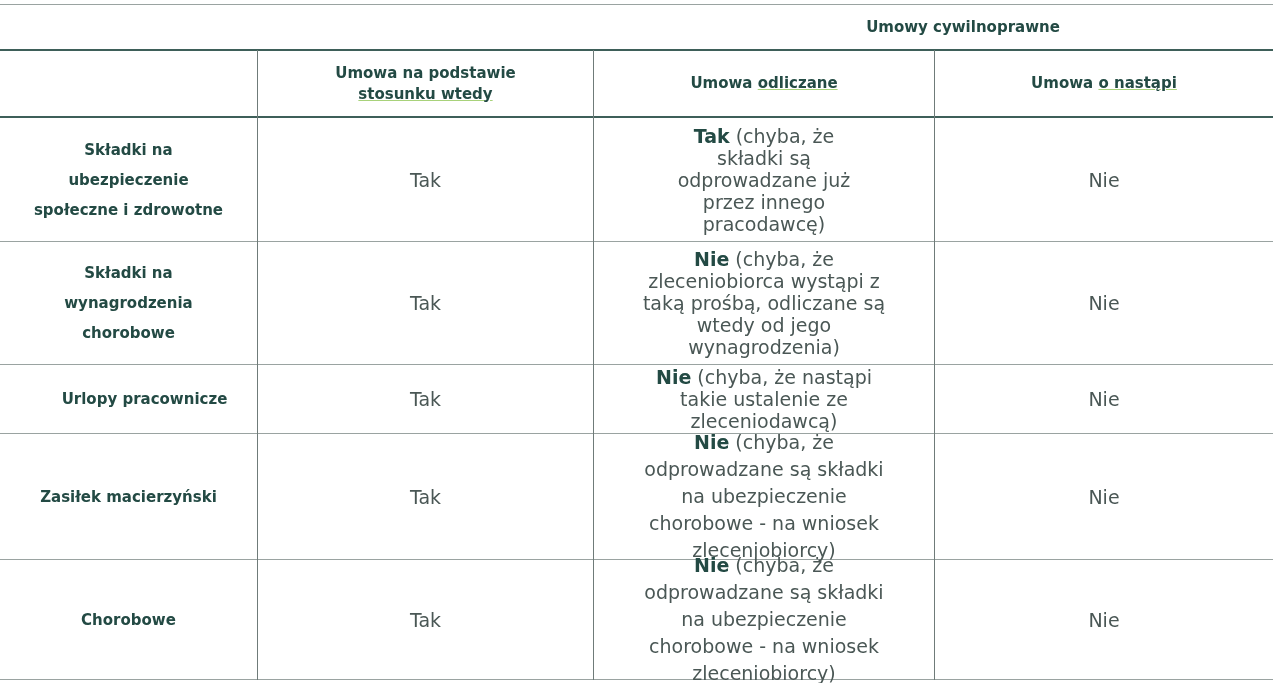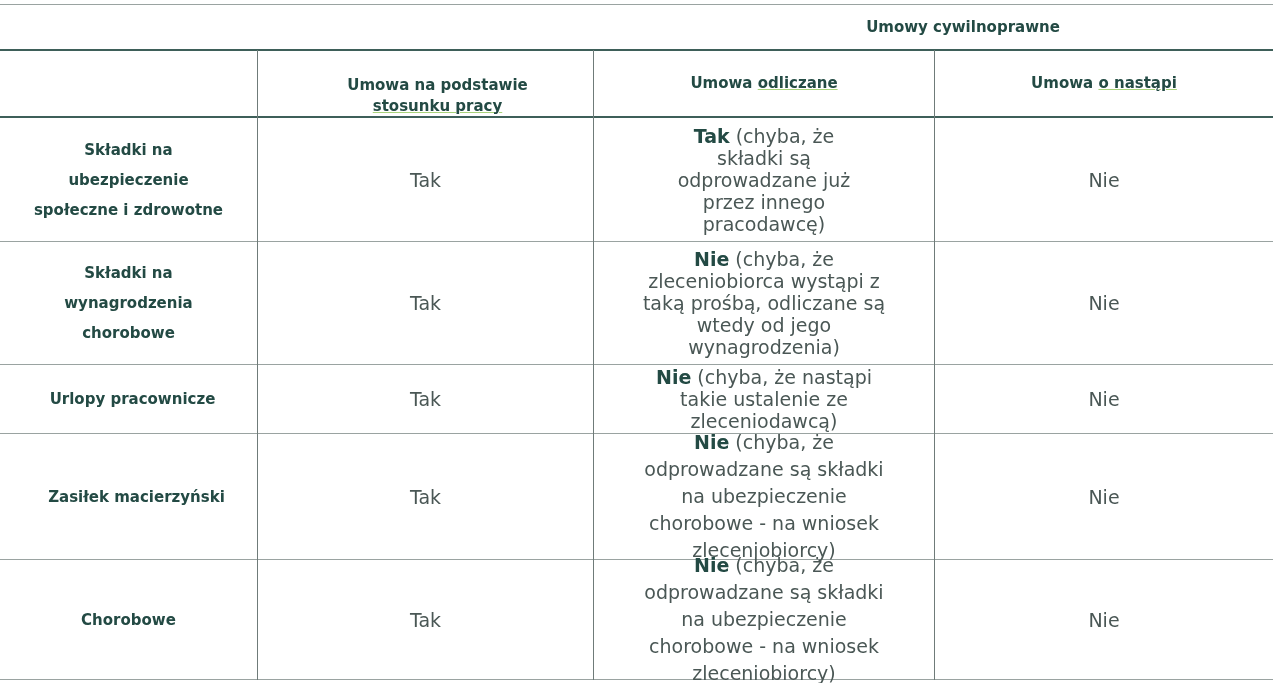--- a/index.html
+++ b/index.html
@@ -30,23 +30,23 @@
 <div class="hline thin" style="top:679px;"></div>
 
 <div class="vline" style="left:257px; top:50px; height:630px;"></div>
 <div class="vline" style="left:593px; top:50px; height:630px;"></div>
 <div class="vline" style="left:934px; top:50px; height:630px;"></div>
 
 <div class="cell hdr" style="left:623px; top:5px; width:680px; height:44px;text-align:center;">
   <span>Umowy cywilnoprawne</span>
 </div>
 
-<div class="cell hdr" style="left:270px; top:51px; width:335px; height:65px; flex-direction:column;margin-top:12px;">
+<div class="cell hdr" style="left:258px; top:51px; width:335px; height:65px; flex-direction:column;">
   <span>Umowa na podstawie</span>
-  <span class="ul">stosunku pracy</span>
+  <span class="ul">stosunku wtedy</span>
 </div>
 <div class="cell hdr" style="left:594px; top:51px; width:340px; height:65px;">
   <span style="white-space:pre;">Umowa </span>
     <span class="ul">odliczane</span>
 </div>
 <div class="cell hdr" style="left:935px; top:51px; width:338px; height:65px;">
   <span style="white-space:pre;">Umowa </span>
     <span class="ul">o nastąpi</span>
 </div>
 
@@ -69,34 +69,34 @@
 <div class="cell val" style="left:258px; top:242px; width:335px; height:122px;">
   <span>Tak</span>
 </div>
 <div class="cell val" style="left:594px; top:242px; width:340px; height:122px; padding:0 48px;">
   <span><b>Nie</b><span> (chyba, że zleceniobiorca wystąpi z taką prośbą, odliczane są wtedy od jego wynagrodzenia)</span></span>
 </div>
 <div class="cell val" style="left:935px; top:242px; width:338px; height:122px;">
   <span>Nie</span>
 </div>
 
-<div class="cell rowhdr" style="left:4px; top:365px; width:257px; height:68px;">
+<div class="cell rowhdr" style="left:16px; top:365px; width:257px; height:68px;">
   <span>Urlopy pracownicze</span>
 </div>
 <div class="cell val" style="left:258px; top:365px; width:335px; height:68px;">
   <span>Tak</span>
 </div>
 <div class="cell val" style="left:594px; top:365px; width:340px; height:68px; padding:0 52px;">
   <span><b>Nie</b><span> (chyba, że nastąpi takie ustalenie ze zleceniodawcą)</span></span>
 </div>
 <div class="cell val" style="left:935px; top:365px; width:338px; height:68px;">
   <span>Nie</span>
 </div>
 
-<div class="cell rowhdr" style="left:0; top:434px; width:257px; height:125px;margin-left:8px;">
+<div class="cell rowhdr" style="left:0; top:434px; width:257px; height:125px;">
   <span>Zasiłek macierzyński</span>
 </div>
 <div class="cell val" style="left:258px; top:434px; width:335px; height:125px;">
   <span>Tak</span>
 </div>
 <div class="cell val" style="left:594px; top:434px; width:340px; height:125px; padding:0 50px; line-height:27px;">
   <span><b>Nie</b><span> (chyba, że odprowadzane są składki na ubezpieczenie chorobowe - na wniosek zleceniobiorcy)</span></span>
 </div>
 <div class="cell val" style="left:935px; top:434px; width:338px; height:125px;">
   <span>Nie</span>

